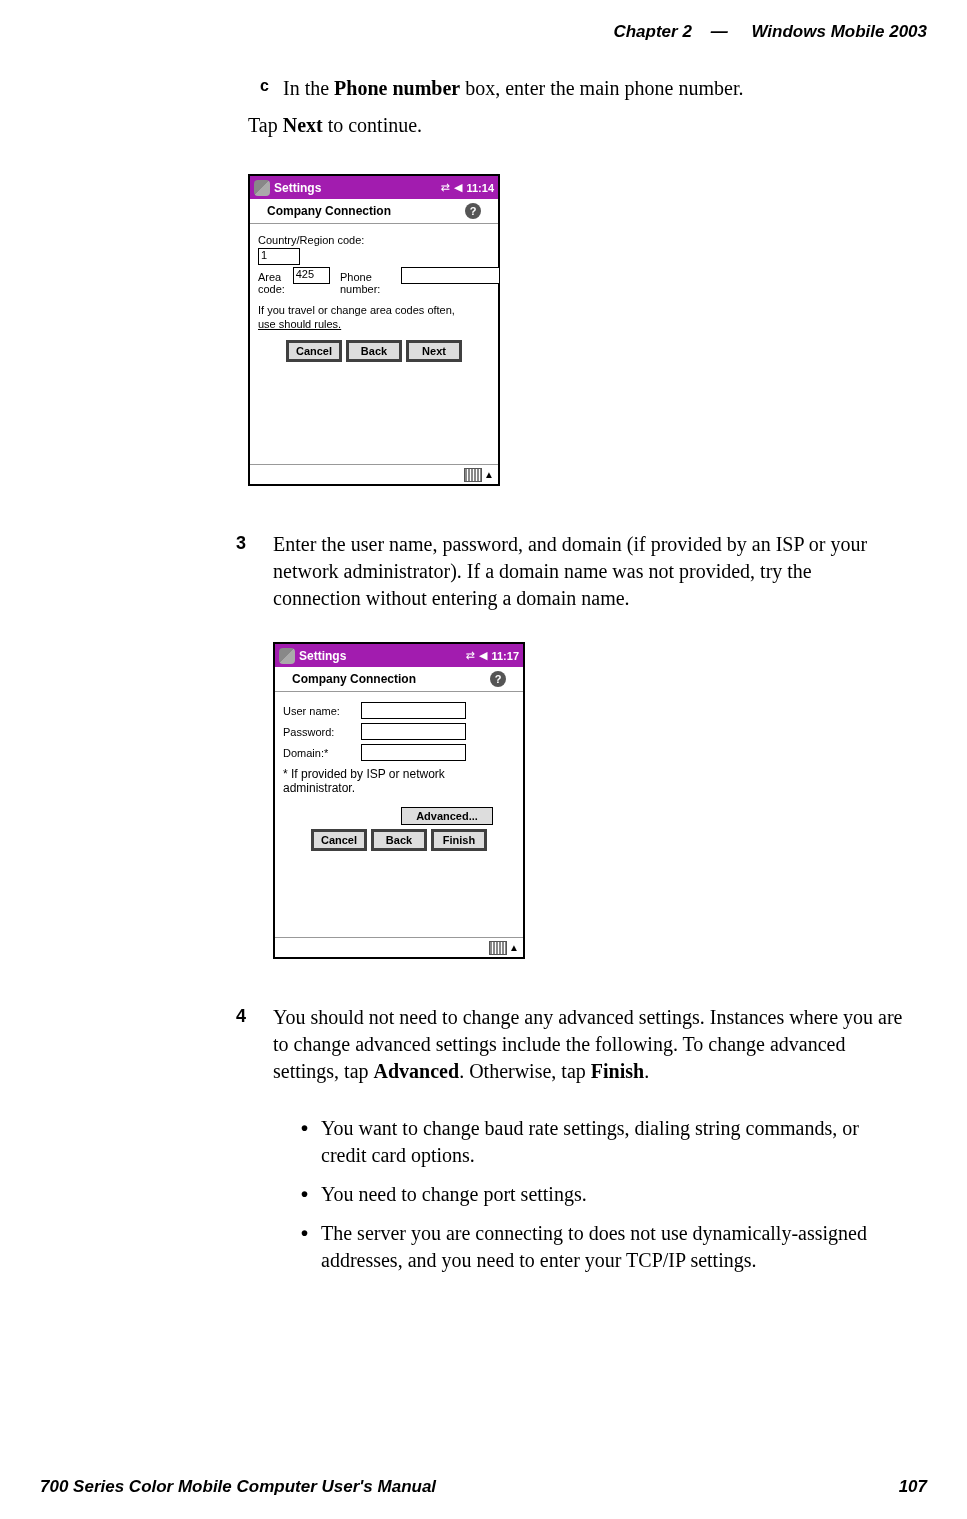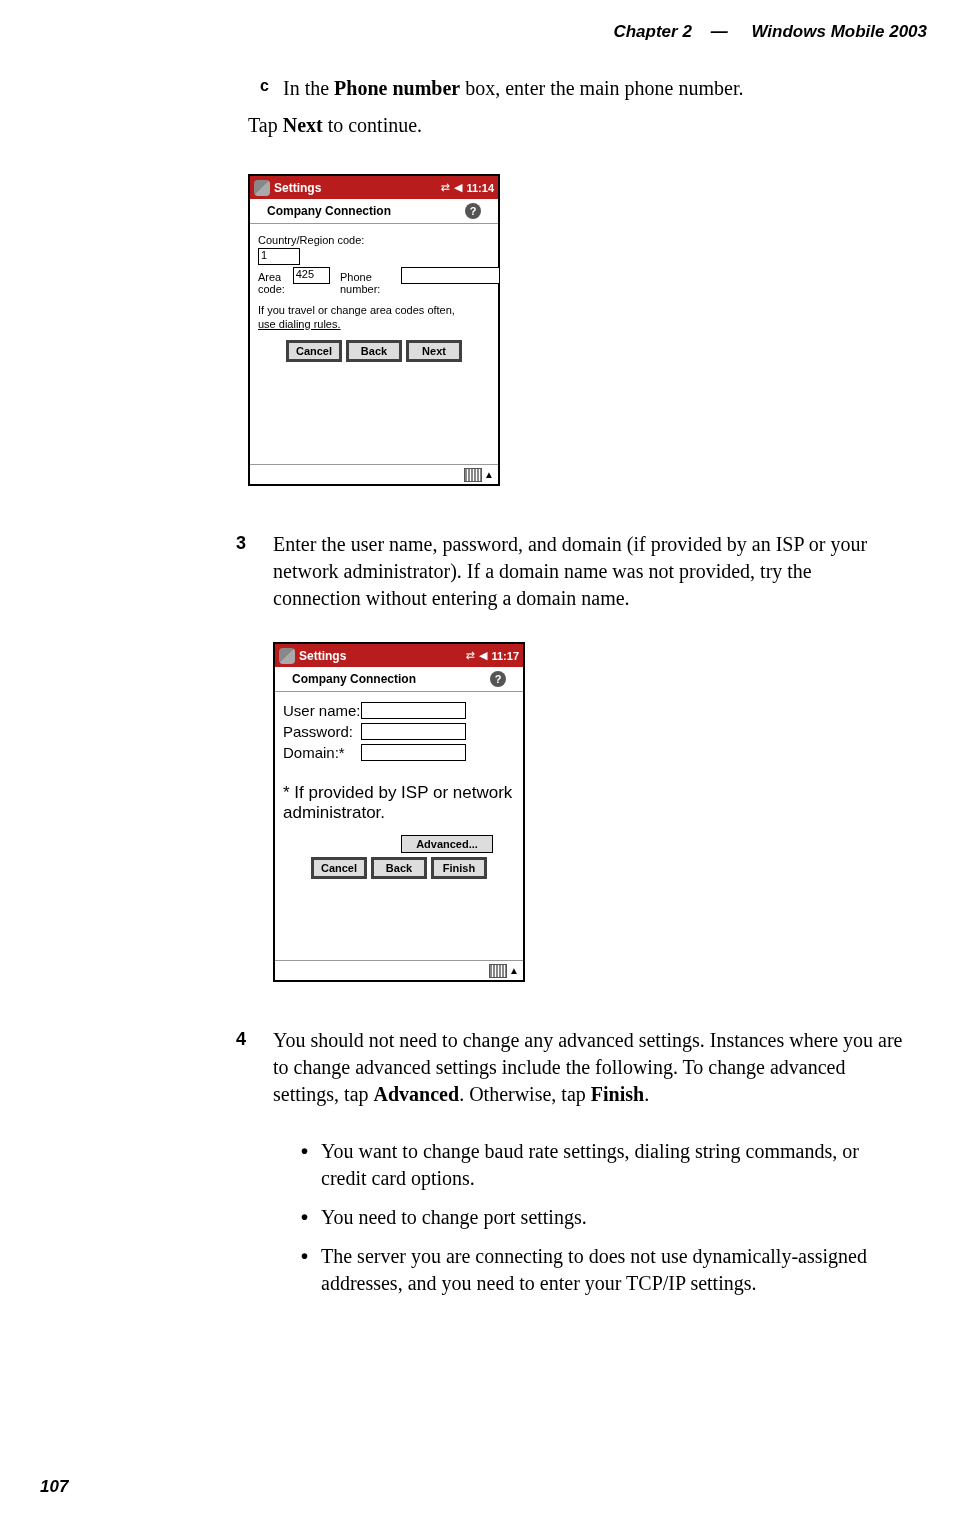--- a/index.html
+++ b/index.html
@@ -91,21 +91,21 @@
     }
     .screenshot {
       width: 252px;
       border: 2px solid #000;
       background: #fff;
       font-family: Tahoma, Arial, sans-serif;
       font-size: 12px;
       margin-left: 0;
     }
     .ss-topbar {
-      background: #b91c1c;
+      background: #a21caf;
       color: #fff;
       display: flex;
       align-items: center;
       height: 23px;
       padding: 0 4px;
       justify-content: space-between;
     }
     .ss-start {
       display: flex;
       align-items: center;
@@ -242,31 +242,31 @@
     .arrow-up {
       font-size: 10px;
     }
     .ss-field-row {
       display: flex;
       align-items: center;
       margin-top: 4px;
     }
     .ss-field-label {
       width: 78px;
-      font-size: 15px;
+      font-size: 11px;
     }
     .ss-field-input {
       border: 1px solid #000;
       height: 17px;
       width: 105px;
       background: #fff;
     }
     .ss-domainnote {
-      font-size: 17px;
-      margin-top: 22px;
+      font-size: 12px;
+      margin-top: 6px;
     }
     .page-footer {
       position: absolute;
       bottom: 22px;
       left: 40px;
       right: 40px;
       display: flex;
       justify-content: space-between;
       font-family: Arial, sans-serif;
       font-weight: bold;
@@ -321,21 +321,21 @@
           <div class="ss-label">Area code:</div>
           <div class="ss-input" style="width:54px"><span>425</span></div>
         </div>
         <div class="ss-col" style="flex:1">
           <div class="ss-label">Phone number:</div>
           <div class="ss-input" style="width:120px"></div>
         </div>
       </div>
       <div class="ss-note">
         <span>If you travel or change area codes often,</span><br>
-        <span class="underline">use dialing rules.</span>
+        <span class="underline">use should rules.</span>
       </div>
       <div class="ss-buttons">
         <div class="ss-btn">Cancel</div>
         <div class="ss-btn">Back</div>
         <div class="ss-btn">Next</div>
       </div>
     </div>
     <div style="height:90px"></div>
     <div class="ss-bottombar">
       <span class="kbd-icon"></span>
@@ -402,14 +402,15 @@
     <div class="bullet-list">
       <div class="bullet-item"><span>You want to change baud rate settings, dialing string commands, or credit card options.</span></div>
       <div class="bullet-item"><span>You need to change port settings.</span></div>
       <div class="bullet-item"><span>The server you are connecting to does not use dynamically-assigned addresses, and you need to enter your TCP/IP settings.</span></div>
     </div>
   </div>
 
 </div>
 
 <div class="page-footer">
+  <span>700 Series Color Mobile Computer User's Manual</span>
   <span>107</span>
 </div>
 
 </body></html>

